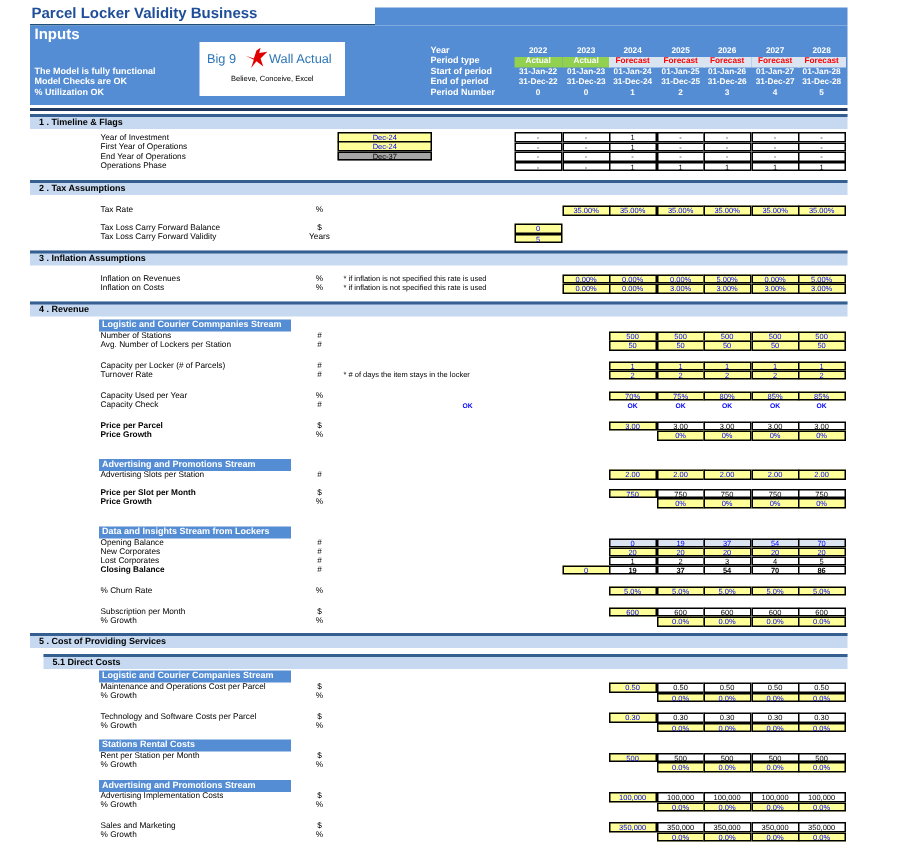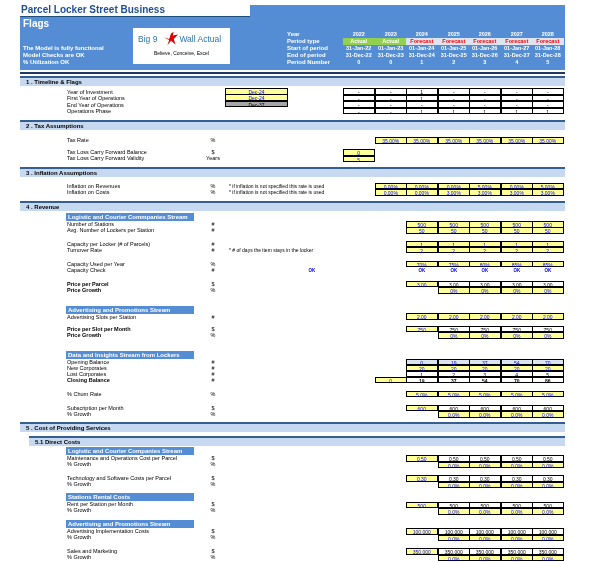--- a/index.html
+++ b/index.html
@@ -35,25 +35,25 @@
   .w { background: #fff; color: #000; }
   .g { background: #a6a6a6; color: #000; }
   .lb { background: #dbe5f1; color: #0000ff; }
   .bold { font-weight: bold; color: #000; }
   .ok { color: #0000ff; font-size: 4.5px; font-weight: bold; text-align: center; width: 31.5px; height: 6px; }
   .dateinp { left: 225px; width: 63px; height: 6.5px; font-size: 5px; text-align: center; line-height: 6px; border: 0.6px solid #000; }
 </style>
 </head>
 <body>
 
-<div class="abs title">Parcel Locker Street Business</div>
+<div class="abs title">Parcel Locker Validity Business</div>
 <div class="abs title-underline"></div>
 <div class="abs top-band"></div>
 <div class="abs main-band"></div>
-<div class="abs inputs-title">Flags</div>
+<div class="abs inputs-title">Inputs</div>
 <div class="abs status" style="top:45px">The Model is fully functional</div>
 <div class="abs status" style="top:52px">Model Checks are OK</div>
 <div class="abs status" style="top:59px">% Utilization OK</div>
 
 <div class="abs logo">
   <div class="logo-main"><span>Big 9</span><span class="gap"></span><span>Wall Actual</span></div>
   <svg class="logo-bird" viewBox="0 0 20 20">
     <path d="M2 8 L8 10 L10 4 L13 2 L12 6 L18 5 L13 10 L15 16 L10 12 L6 17 L8 11 Z" fill="#e00000"></path>
   </svg>
   <div class="logo-tag">Believe, Conceive, Excel</div>

